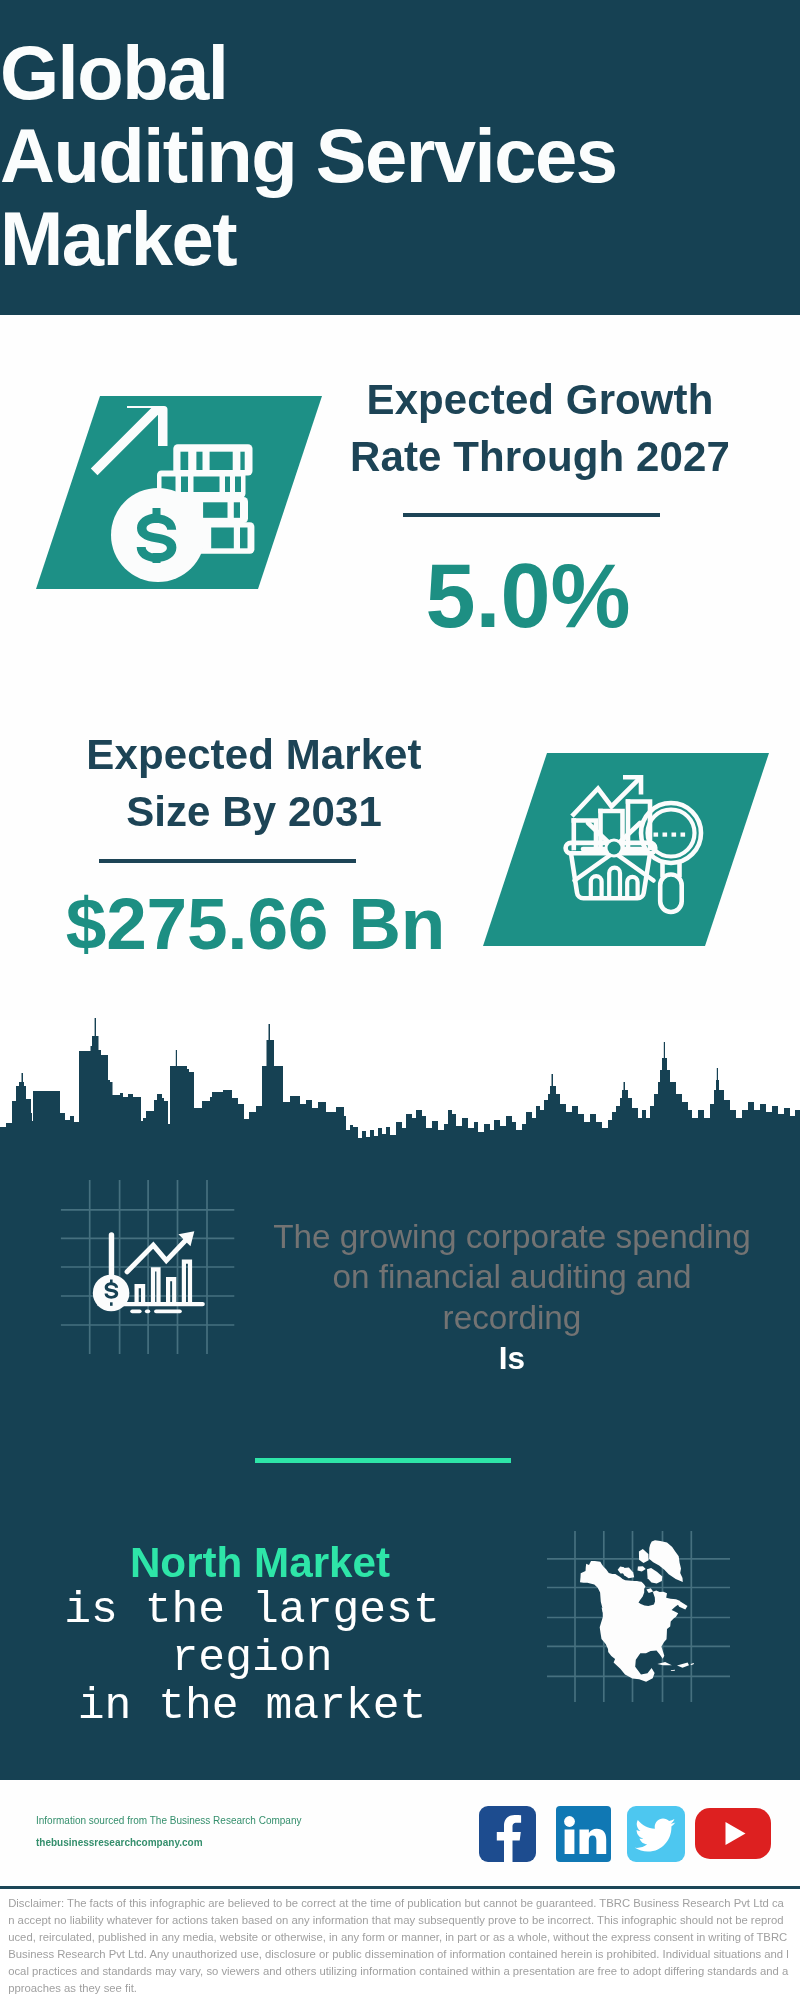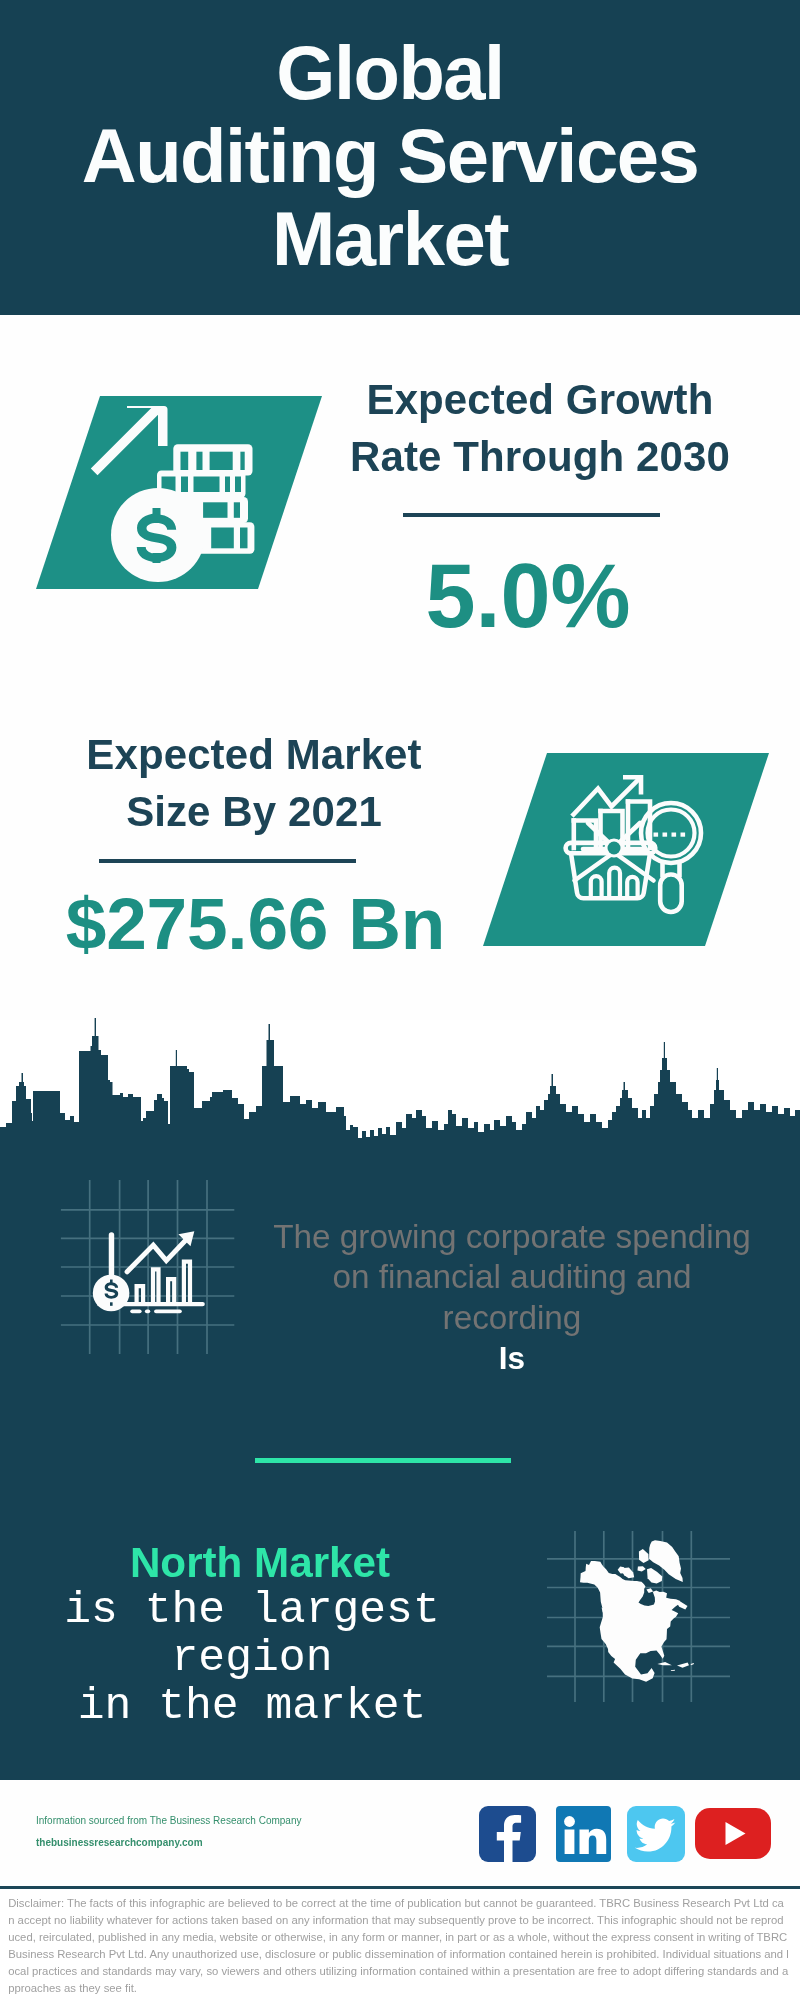--- a/index.html
+++ b/index.html
@@ -2,21 +2,21 @@
 <html><head>
 <meta charset="utf-8">
 <style>
   html,body{margin:0;padding:0;}
   body{width:800px;height:2000px;background:#ffffff;font-family:"Liberation Sans",sans-serif;
        overflow:hidden;position:relative;-webkit-font-smoothing:antialiased;}
   .page{position:absolute;left:0;top:0;width:800px;height:2000px;}
 
   
   .header{position:absolute;left:0;top:0;width:800px;height:315px;background:#164153;}
-  .header-title{position:absolute;left:0;top:31px;width:780px;text-align:center;color:#fbfdfd;
+  .header-title{position:absolute;left:0;top:31px;width:780px;text-align:left;color:#fbfdfd;
       font-weight:700;font-size:76px;line-height:83px;letter-spacing:-1.5px;white-space:pre-line;}
 
   
   .white-block{position:absolute;left:0;top:315px;width:800px;height:705px;background:#fefefe;}
 
   .paral{position:absolute;}
   .paral svg{display:block;}
 
   .stat-head{position:absolute;font-weight:700;color:#1d4456;text-align:center;
       font-size:42px;line-height:57px;letter-spacing:0.1px;white-space:pre-line;}
@@ -101,21 +101,21 @@
         <g fill="#1d9086">
           <rect x="116.5" y="112" width="8" height="10"></rect>
           <rect x="116.5" y="157" width="8" height="10"></rect>
           <path d="M120.5,117.5 c-11.3,0 -19.5,6.4 -19.5,14.6 c0,8.4 7.3,12.4 18.6,14.2 c8.1,1.3 11.3,2.7 11.3,5.8 c0,3.3 -4.6,5.5 -10.6,5.5 c-6.5,0 -10.4,-2.6 -10.6,-6.6 h-9 c0.2,9.2 8.1,14.9 19.4,14.9 c11.6,0 20.3,-5.5 20.3,-14.4 c0,-8.2 -7.1,-11.9 -18.7,-13.7 c-8.2,-1.3 -11.2,-2.6 -11.2,-5.6 c0,-3.2 4.1,-5.2 9.9,-5.2 c6.4,0 10.5,2.6 10.8,6.8 h9 c-0.3,-9.3 -8.1,-15.3 -19.7,-15.3 z"></path>
         </g>
       </g>
     </svg>
   </div>
 
   <div class="stat-head" style="left:342px;top:371px;width:396px;">Expected Growth
-Rate Through 2030</div>
+Rate Through 2027</div>
   <div class="rule" style="left:403px;top:513px;width:257px;"></div>
   <div class="stat-val" style="left:330px;top:549px;width:396px;">5.0%</div>
 
   <div class="paral" style="left:483px;top:753px;width:286px;height:193px;">
     <svg width="286" height="193" viewBox="0 0 286 193">
       <polygon points="64,0 286,0 222,193 0,193" fill="#1d9086"></polygon>
       <g fill="none" stroke="#fbfcfc" stroke-width="4.6" stroke-linecap="square" stroke-linejoin="miter">
 
         <polyline points="90.5,61.5 115,35.5 128.5,53.5 156,26"></polyline>
         <polyline points="140,24.2 158,24.2 158,41.5" stroke-linecap="butt"></polyline>
@@ -155,21 +155,21 @@
       <g fill="#fbfcfc">
         <rect x="170.5" y="79.5" width="4.6" height="4.2"></rect>
         <rect x="179.5" y="79.5" width="4.6" height="4.2"></rect>
         <rect x="188.5" y="79.5" width="4.6" height="4.2"></rect>
         <rect x="197.5" y="79.5" width="4.6" height="4.2"></rect>
       </g>
     </svg>
   </div>
 
   <div class="stat-head" style="left:58px;top:726px;width:392px;">Expected Market
-Size By 2021</div>
+Size By 2031</div>
   <div class="rule" style="left:99px;top:859px;width:257px;"></div>
   <div class="stat-val" style="left:64px;top:877px;width:383px;white-space:nowrap;font-size:73px;letter-spacing:-0.2px;">$275.66 Bn</div>
 
   <div class="navy"></div>
   <div class="skyline">
     <svg width="800" height="150" viewBox="0 1000 800 150" preserveAspectRatio="none">
       <polygon points="0,1160 0,1127 6,1127 6,1123 12,1123 12,1101 16,1101 16,1086 19,1086 19,1082 21.5,1082 21.5,1073 23,1073 23,1082 24,1082 24,1086 26,1086 26,1099 31,1099 31,1113 32,1113 32,1121 33,1121 33,1091 60,1091 60,1113 65,1113 65,1120 70,1120 70,1116 74,1116 74,1122 79,1122 79,1051 90.5,1051 90.5,1046 92,1046 92,1036 94.6,1036 94.6,1018 96,1018 96,1036 98.5,1036 98.5,1050 101,1050 101,1055 108,1055 108,1080 110,1080 110,1082 112.5,1082 112.5,1095 120,1095 120,1093 123,1093 123,1097 128,1097 128,1094 133,1094 133,1097 141,1097 141,1121 143,1121 143,1118 146,1118 146,1111 154,1111 154,1100 157,1100 157,1094 162,1094 162,1098 164,1098 164,1101 168,1101 168,1124 170,1124 170,1066 175.8,1066 175.8,1050 177,1050 177,1066 187,1066 187,1069 189,1069 189,1072 194,1072 194,1108 202,1108 202,1101 210,1101 210,1097 212,1097 212,1092 223,1092 223,1090 232,1090 232,1098 238,1098 238,1104 244,1104 244,1119 249,1119 249,1112 256,1112 256,1106 262,1106 262,1066 266.5,1066 266.5,1040 268.5,1040 268.5,1024 270,1024 270,1040 274,1040 274,1066 283,1066 283,1102 290,1102 290,1096 300,1096 300,1104 306,1104 306,1100 312,1100 312,1108 318,1108 318,1102 326,1102 326,1112 336,1112 336,1107 344,1107 344,1116 346,1116 346,1130 350,1130 350,1125 353,1125 353,1127 358,1127 358,1138 362,1138 362,1131 366,1131 366,1137 370,1137 370,1130 374,1130 374,1136 378,1136 378,1128 382,1128 382,1134 386,1134 386,1127 390,1127 390,1135 396,1135 396,1122 402,1122 402,1128 406,1128 406,1114 412,1114 412,1118 416,1118 416,1110 422,1110 422,1116 426,1116 426,1128 432,1128 432,1121 438,1121 438,1130 444,1130 444,1124 448,1124 448,1110 452,1110 452,1114 456,1114 456,1126 462,1126 462,1118 468,1118 468,1128 474,1128 474,1122 478,1122 478,1132 484,1132 484,1124 490,1124 490,1130 494,1130 494,1120 500,1120 500,1126 506,1126 506,1116 512,1116 512,1122 516,1122 516,1130 522,1130 522,1124 526,1124 526,1112 532,1112 532,1118 536,1118 536,1106 540,1106 540,1110 544,1110 544,1100 548,1100 548,1094 550,1094 550,1086 551.5,1086 551.5,1074 553,1074 553,1086 556,1086 556,1094 560,1094 560,1104 566,1104 566,1112 572,1112 572,1106 578,1106 578,1114 584,1114 584,1122 590,1122 590,1114 596,1114 596,1122 602,1122 602,1128 608,1128 608,1120 612,1120 612,1112 616,1112 616,1106 620,1106 620,1098 622,1098 622,1090 623.5,1090 623.5,1082 625,1082 625,1090 628,1090 628,1098 632,1098 632,1108 638,1108 638,1118 642,1118 642,1110 646,1110 646,1118 650,1118 650,1106 654,1106 654,1094 658,1094 658,1082 660,1082 660,1070 662,1070 662,1058 663.8,1058 663.8,1042 665,1042 665,1058 667,1058 667,1070 670,1070 670,1082 676,1082 676,1094 682,1094 682,1102 688,1102 688,1110 692,1110 692,1118 698,1118 698,1110 704,1110 704,1118 710,1118 710,1104 714,1104 714,1090 716,1090 716,1080 716.8,1080 716.8,1068 718,1068 718,1080 719,1080 719,1090 724,1090 724,1100 730,1100 730,1110 736,1110 736,1118 742,1118 742,1110 748,1110 748,1102 754,1102 754,1110 760,1110 760,1104 766,1104 766,1112 772,1112 772,1106 778,1106 778,1114 784,1114 784,1108 790,1108 790,1116 795,1116 795,1110 800,1110 800,1118 800,1160" fill="#164153"></polygon>
     </svg>
   </div>
 

